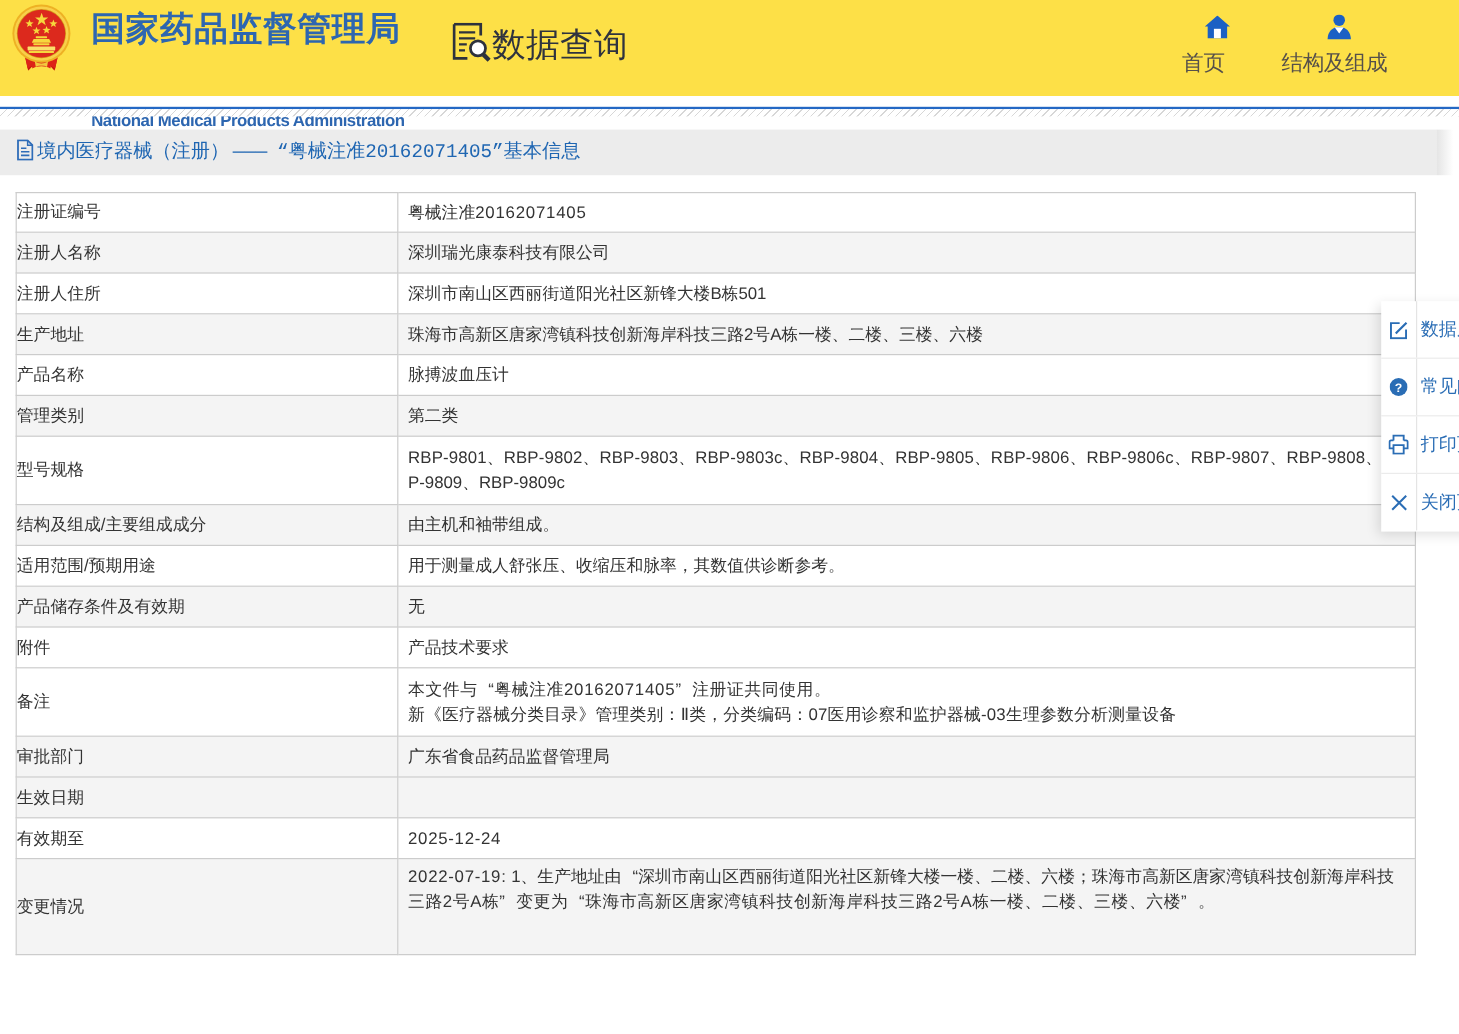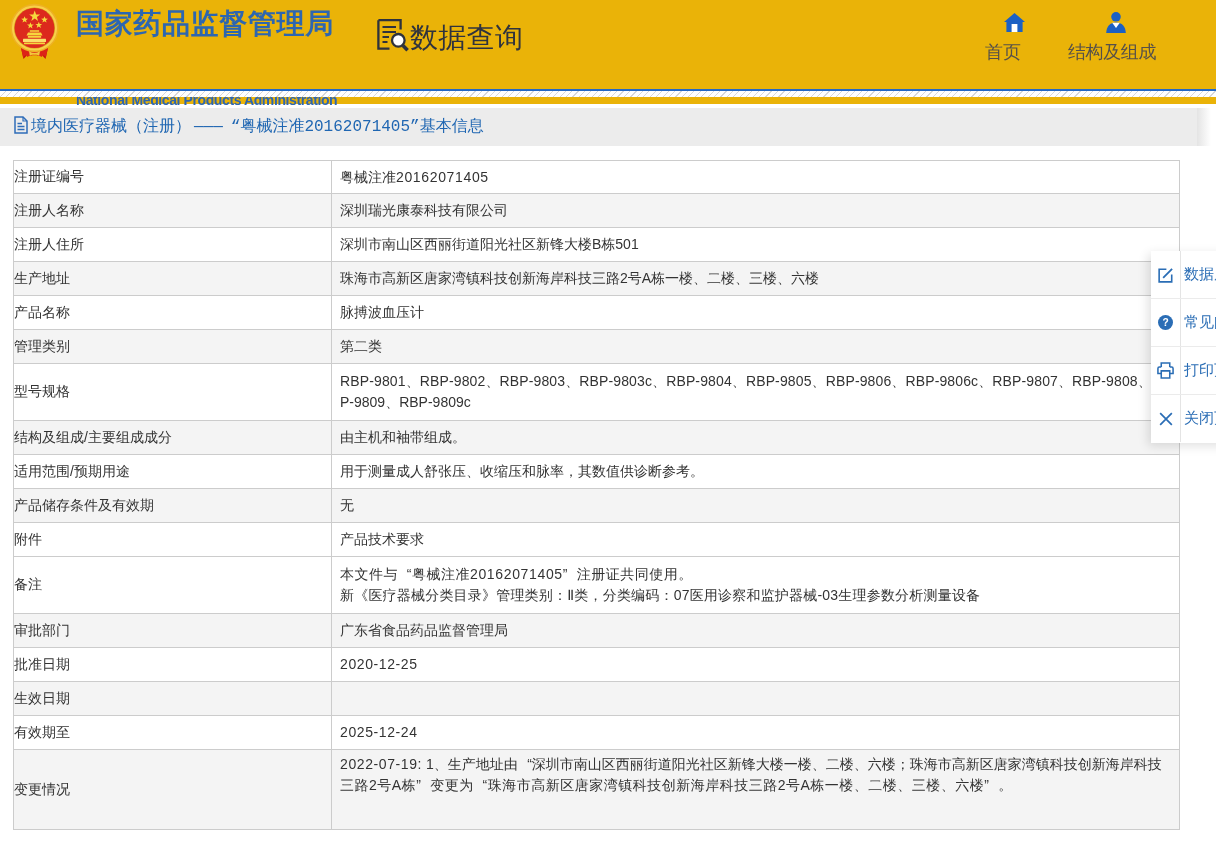--- a/index.html
+++ b/index.html
@@ -1,19 +1,19 @@
 <!DOCTYPE html>
 <html><head>
 <meta charset="utf-8">
 <style>
 html,body{margin:0;padding:0;}
 body{width:1216px;height:862px;overflow:hidden;background:#fff;font-family:"Liberation Sans",sans-serif;position:relative;}
 .abs{position:absolute;}
 
-#hdr{position:absolute;left:0;top:0;width:1216px;height:104px;background:#eab308;}
+#hdr{position:absolute;left:0;top:0;width:1216px;height:80px;background:#fde047;}
 #blueline{position:absolute;left:0;top:89px;width:1216px;height:2px;background:#2468c4;}
 #hatch{position:absolute;left:0;top:91px;width:1216px;height:6px;background:repeating-linear-gradient(135deg,#ffffff 0px,#ffffff 3.7px,#d7d7d7 3.7px,#d7d7d7 4.55px);}
 #cntitle{position:absolute;left:76px;top:5px;font-size:28px;font-weight:bold;color:#2d66b0;letter-spacing:0.65px;white-space:nowrap;}
 #entitle{position:absolute;left:76px;top:44px;font-size:14px;font-weight:bold;color:#2d66b0;letter-spacing:-0.4px;white-space:nowrap;margin-top:48px;}
 #sjcx{position:absolute;left:410px;top:19px;font-size:28px;color:#2f333e;letter-spacing:0.3px;}
 .navitem{position:absolute;text-align:left;color:#56504a;font-size:18px;}
 
 #tbar{position:absolute;left:0;top:108px;width:1197px;height:38px;background:#ececec;}
 #tbarfade{position:absolute;left:1197px;top:108px;width:14px;height:38px;background:linear-gradient(to right,#e4e4e4,rgba(255,255,255,0));}
 #tbartext{position:absolute;left:14px;top:108px;height:38px;line-height:38px;font-size:16px;color:#1f66b2;white-space:nowrap;font-family:Liberation Mono, monospace;}
@@ -142,24 +142,20 @@
         <td class="v">产品技术要求</td>
       </tr>
 <tr class="w" style="height:57px">
         <td class="l">备注</td>
         <td class="v" style="white-space:nowrap"><span style="letter-spacing:0.5px">本文件与<span class="fqo">“</span>粤械注准<span style="letter-spacing:0.65px">20162071405</span><span class="fqc">”</span>注册证共同使用。</span><br><span style="letter-spacing:0.2px">新《医疗器械分类目录》管理类别：Ⅱ类，分类编码：07医用诊察和监护器械-03生理参数分析测量设备</span></td>
       </tr>
 <tr class="g" style="height:34px">
         <td class="l">审批部门</td>
         <td class="v">广东省食品药品监督管理局</td>
       </tr>
-<tr class="w" style="height:34px">
-        <td class="l">批准日期</td>
-        <td class="v"><span style="letter-spacing:0.6px">2020-12-25</span></td>
-      </tr>
 <tr class="g" style="height:34px">
         <td class="l">生效日期</td>
         <td class="v"></td>
       </tr>
 <tr class="w" style="height:34px">
         <td class="l">有效期至</td>
         <td class="v"><span style="letter-spacing:0.6px">2025-12-24</span></td>
       </tr>
 <tr class="g" style="height:80px">
         <td class="l">变更情况</td>

